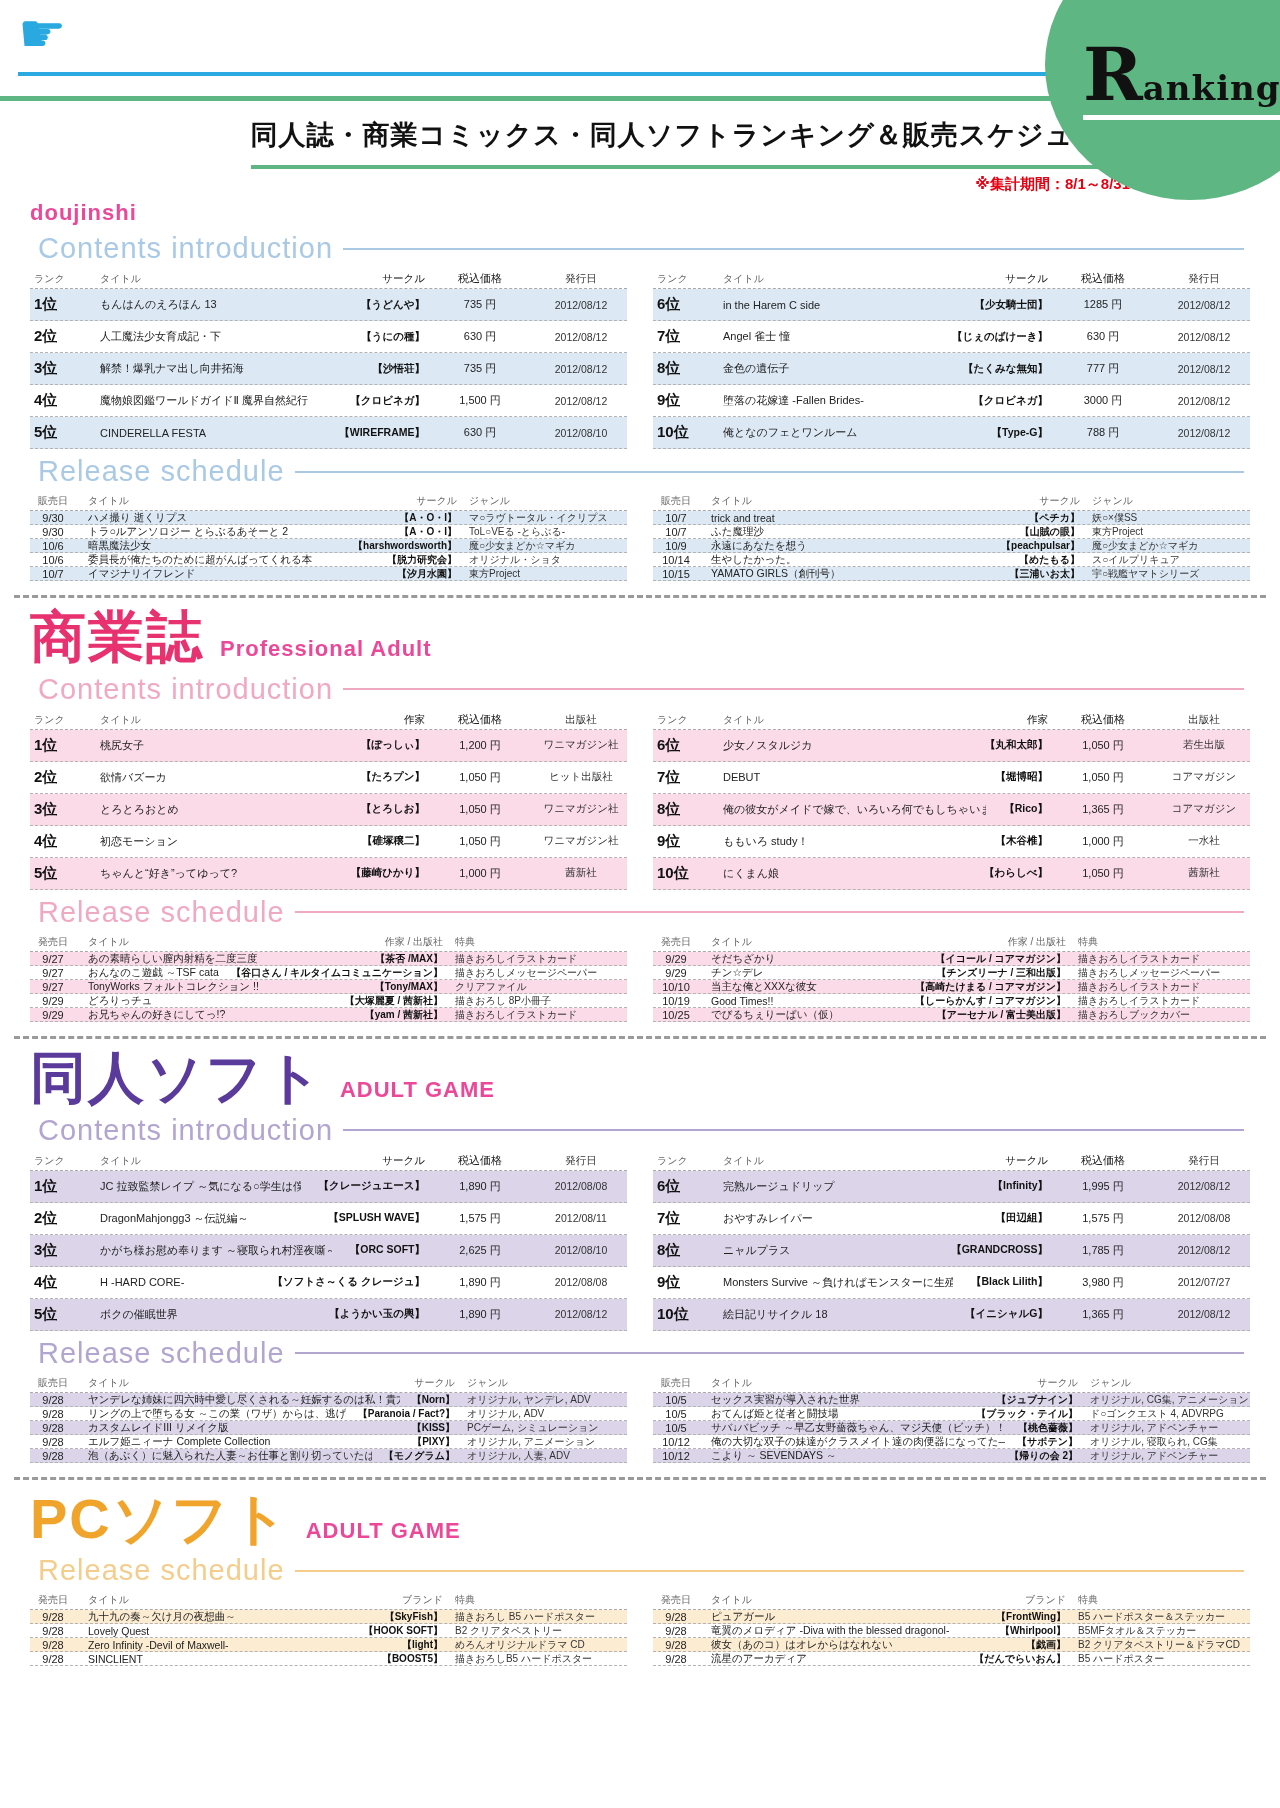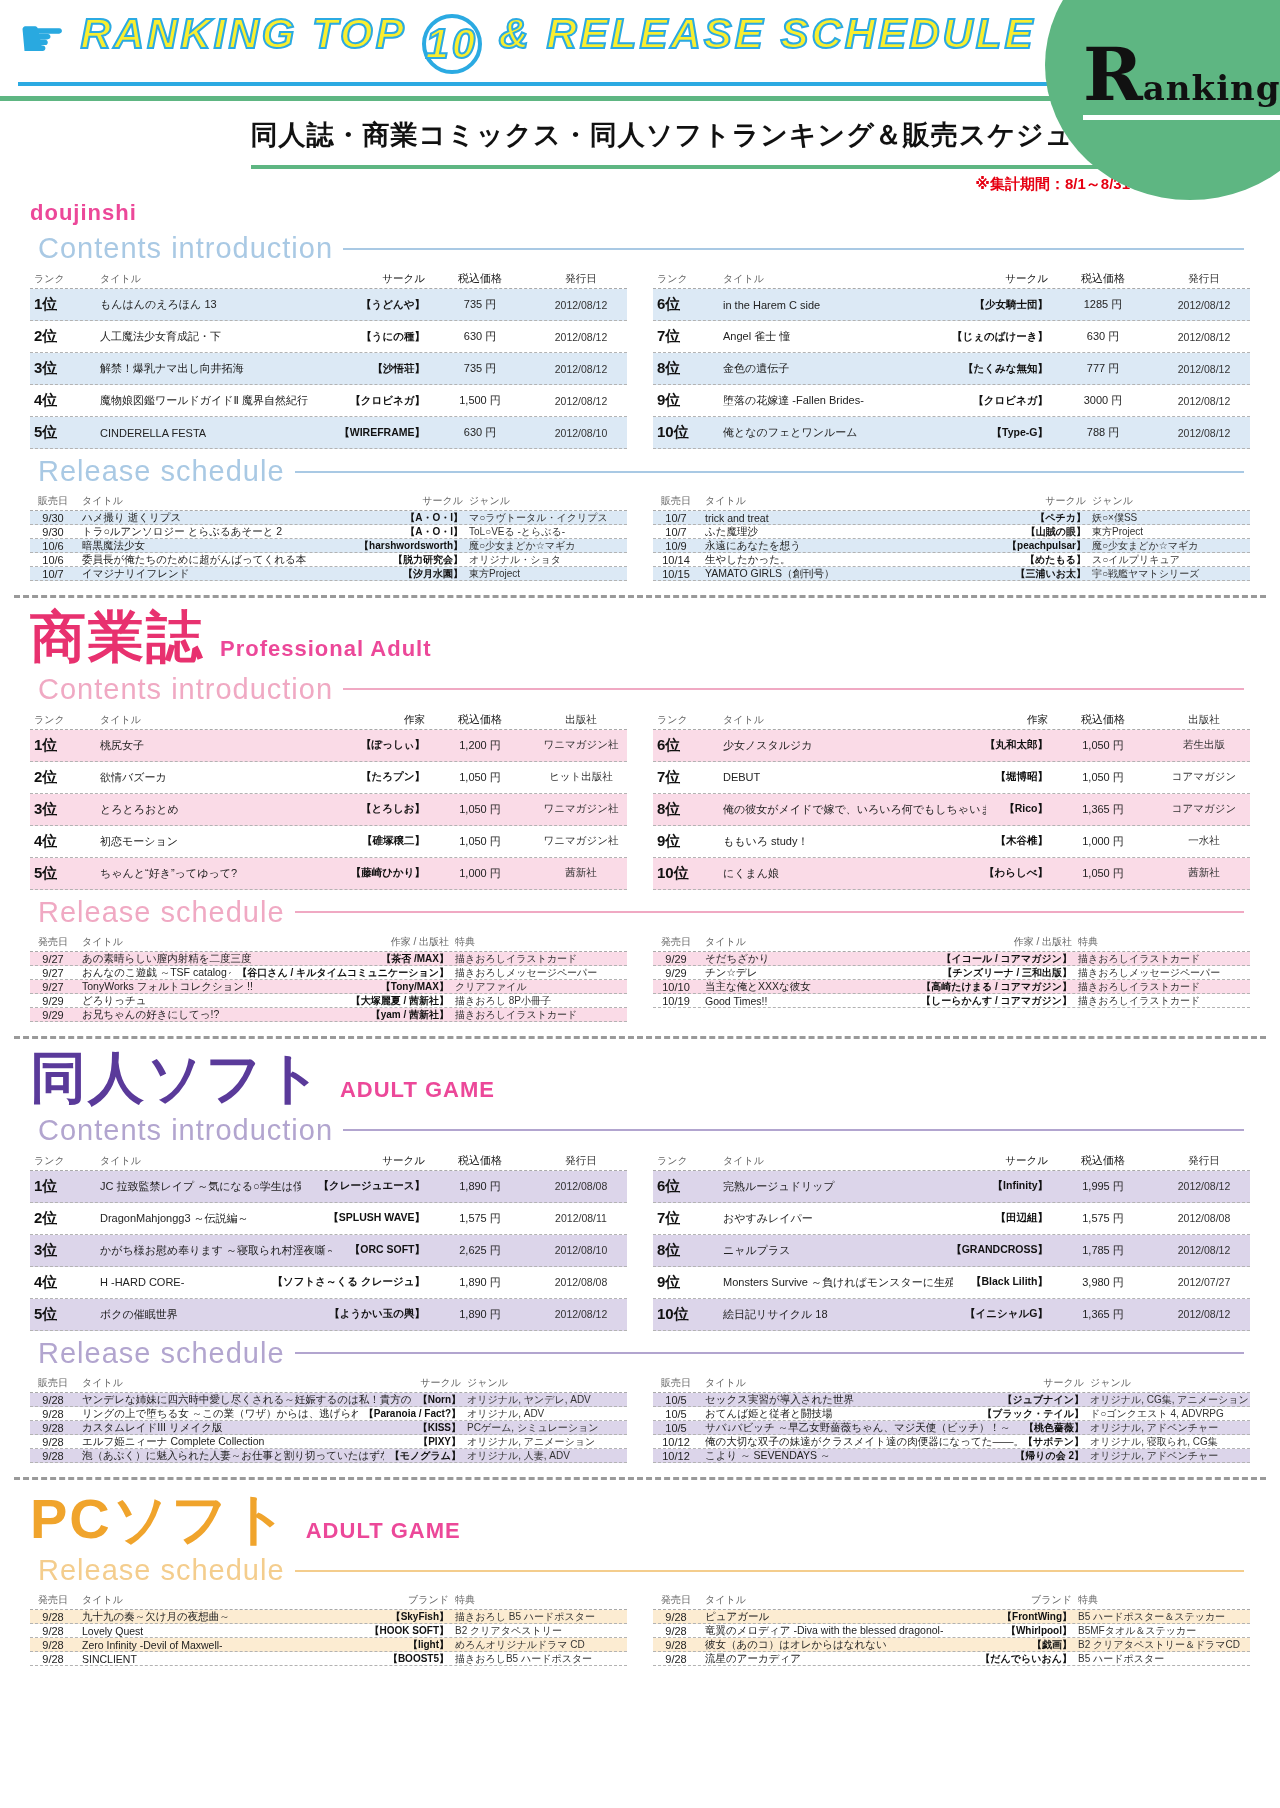--- a/index.html
+++ b/index.html
@@ -73,41 +73,36 @@
   .col > div.rgrid{height:32px;}
   .rgrid .c-rank{font-size:15px;font-weight:800;color:#111;padding-left:4px;white-space:nowrap;}
   .rgrid .c-title{font-size:11px;color:#222;white-space:nowrap;overflow:hidden;}
   .rgrid .c-circle{font-size:10.5px;font-weight:700;color:#111;text-align:right;white-space:nowrap;}
   .rgrid .c-price{font-size:11px;color:#222;text-align:center;white-space:nowrap;}
   .rgrid .c-date{font-size:10.5px;color:#333;text-align:center;white-space:nowrap;}
   .thead.rgrid span{font-weight:400;}
   .thead.rgrid .c-rank,.thead.rgrid .c-title{font-size:10px;color:#666;}
 
   
-  .sgrid{grid-template-columns:46px minmax(0,1fr) auto var(--gcol);column-gap:6px;}
+  .sgrid{grid-template-columns:46px minmax(0,1fr) auto var(--gcol);column-gap:12px;}
   .col > div.sgrid{height:14px;}
   .sgrid .c-date{font-size:11px;color:#222;text-align:center;white-space:nowrap;}
   .sgrid .c-title{font-size:10.5px;color:#222;white-space:nowrap;overflow:hidden;}
   .sgrid .c-circle{font-size:10px;font-weight:700;color:#111;text-align:right;white-space:nowrap;}
   .sgrid .c-genre{font-size:10px;color:#333;white-space:nowrap;overflow:hidden;}
   .thead.sgrid span{font-weight:400;font-size:10px;color:#666;}
 </style>
 </head>
 <body>
 
 <div class="page">
 
   <header class="banner">
     <div class="banner-inner">
       <span class="hand">☛</span>
-      <h1 class="banner-title"><span>RANKING TOP</span>
-        <span class="ten-circle">
-            <span>10</span>
-          </span>
-        <span>&amp; RELEASE SCHEDULE</span></h1>
     </div>
     <div class="ranking-badge">
       <div class="badge-text"><span class="badge-r">R</span><span class="badge-rest">anking</span></div>
     </div>
   </header>
   <div class="green-rule"></div>
 
   <div class="subtitle-wrap">
     <div class="subtitle">同人誌・商業コミックス・同人ソフトランキング＆販売スケジュール</div>
     <div class="period">※集計期間：8/1～8/31</div>
@@ -507,20 +502,26 @@
             <span class="c-genre">描きおろしイラストカード</span>
           </div>
 
           <div class="sgrid">
             <span class="c-date">10/19</span>
             <span class="c-title">Good Times!!</span>
             <span class="c-circle">【しーらかんす / コアマガジン】</span>
             <span class="c-genre">描きおろしイラストカード</span>
           </div>
 
+          <div class="sgrid">
+            <span class="c-date">10/25</span>
+            <span class="c-title">でびるちぇりーぱい（仮）</span>
+            <span class="c-circle">【アーセナル / 富士美出版】</span>
+            <span class="c-genre">描きおろしブックカバー</span>
+          </div>
         </div>
     </div>
   </section>
 
   <div class="sec-divider"></div>
 
   <section class="sec sec--s">
     <div class="sec-title-row">
       <h2 class="sec-title">同人ソフト</h2>
       <span class="sec-title-en">ADULT GAME</span>

